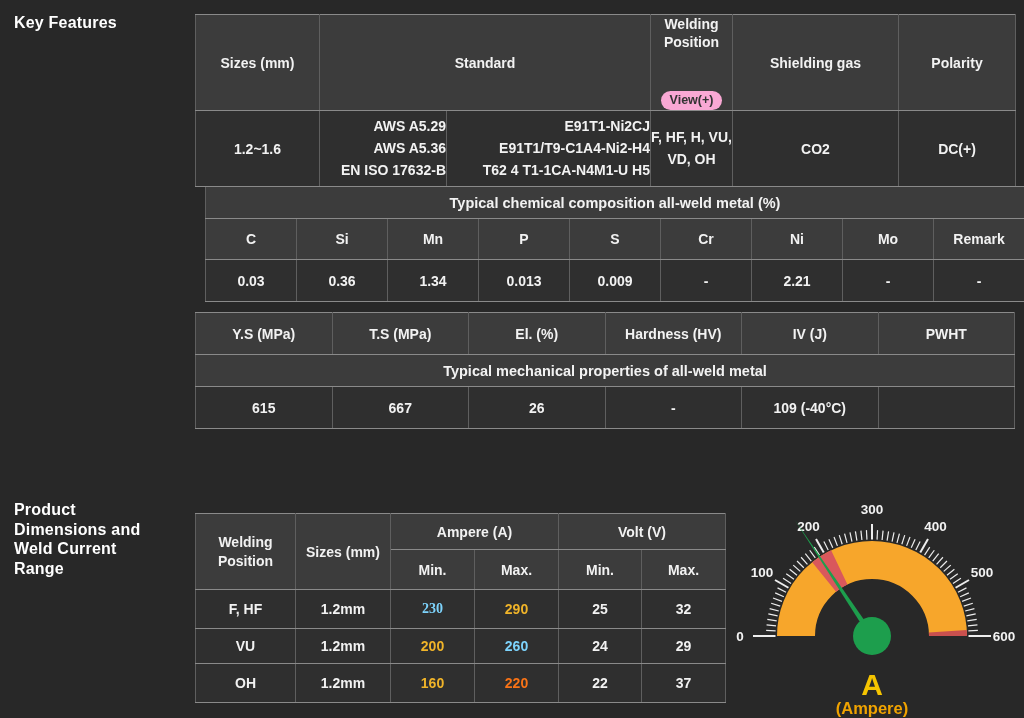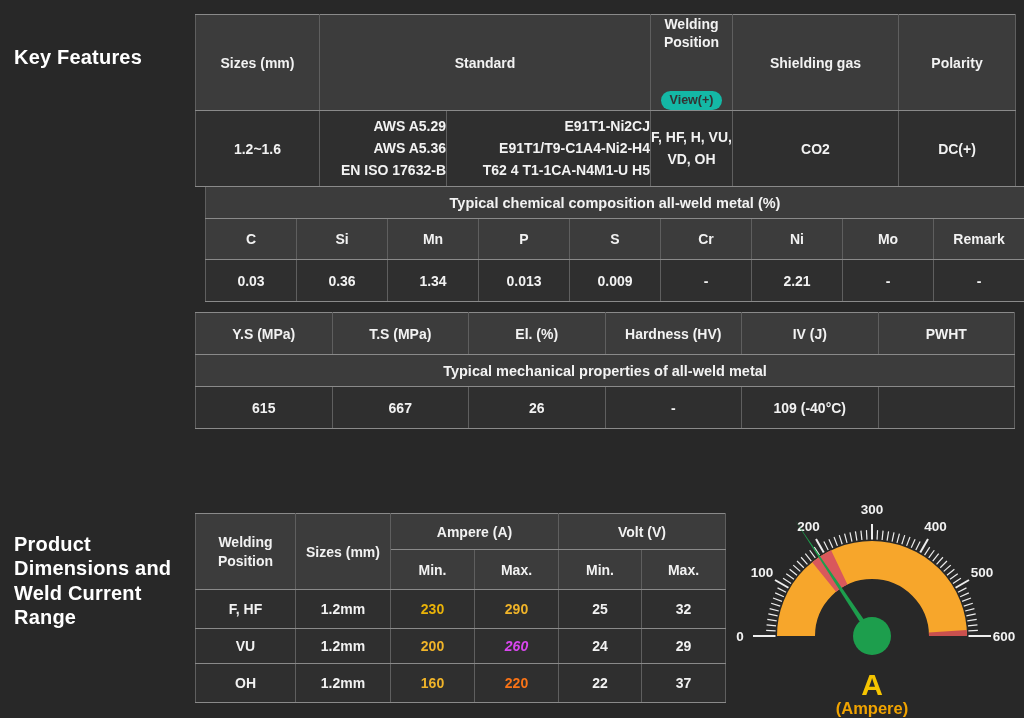--- a/index.html
+++ b/index.html
@@ -2,22 +2,22 @@
 <html><head>
 <meta charset="utf-8">
 <style>
   html,body { margin:0; padding:0; }
   body {
     width:1024px; height:718px; position:relative; overflow:hidden;
     background:#282828; color:#F2F2F2;
     font-family:"Liberation Sans", sans-serif;
   }
   .heading {
-    position:absolute; color:#FFFFFF; font-size:20px; font-weight:600;
-    line-height:1.22; white-space:pre-line; letter-spacing:0.2px;margin-top:32px;
+    position:absolute; color:#FFFFFF; font-size:16px; font-weight:600;
+    line-height:1.22; white-space:pre-line; letter-spacing:0.2px;
   }
   table.tbl {
     position:absolute; border-collapse:collapse; table-layout:fixed;
     border-top:1px solid #9a9a9a; border-bottom:1px solid #9a9a9a;
   }
   .tbl th, .tbl td {
     border:1px solid #5f5f5f; border-top-color:#8a8a8a; border-bottom-color:#8a8a8a;
     text-align:center; vertical-align:middle; padding:0;
     font-size:14px; font-weight:700; color:#F2F2F2;
   }
@@ -51,21 +51,21 @@
       <col style="width:166px">
       <col style="width:117px">
   </colgroup>
   <tbody>
       <tr style="height:84px">
     <th>Sizes (mm)</th>
     <th colspan="2">Standard</th>
     <th>
       <div class="pre" style="line-height:1.3">Welding
 Position</div>
-      <span class="badge" id="view-badge" style="background: #14b8a6; color: rgb(51, 51, 51); margin-top: 40px;">View(+)</span>
+      <span class="badge" id="view-badge" style="background: #f9a8d4; color: rgb(51, 51, 51); margin-top: 40px;">View(+)</span>
     </th>
     <th>Shielding gas</th>
     <th>Polarity</th>
   </tr>
   <tr style="height:76px">
     <td>1.2~1.6</td>
     <td class="left pre">AWS A5.29
 AWS A5.36
 EN ISO 17632-B</td>
     <td class="left pre">E91T1-Ni2CJ
@@ -152,30 +152,30 @@
   </tr>
   <tr style="height:40px">
     <th>Min.</th>
     <th>Max.</th>
     <th>Min.</th>
     <th>Max.</th>
   </tr>
   <tr style="height:39px">
     <td>F, HF</td>
     <td>1.2mm</td>
-    <td class="amp" style="color: #eab308;">230</td>
+    <td class="amp" style="color: #7dd3fc; font-family: Liberation Serif, serif;">230</td>
     <td class="amp" style="color: rgb(240, 180, 41);">290</td>
     <td>25</td>
     <td>32</td>
   </tr>
   <tr style="height:35px">
     <td>VU</td>
     <td>1.2mm</td>
     <td class="amp" style="color: rgb(240, 180, 41);">200</td>
-    <td class="amp" style="color: #d946ef; font-style: italic;">260</td>
+    <td class="amp" style="color: #7dd3fc;">260</td>
     <td>24</td>
     <td>29</td>
   </tr>
   <tr style="height:39px">
     <td>OH</td>
     <td>1.2mm</td>
     <td class="amp" style="color: rgb(240, 180, 41);">160</td>
     <td class="amp" style="color: #f97316;">220</td>
     <td>22</td>
     <td>37</td>

